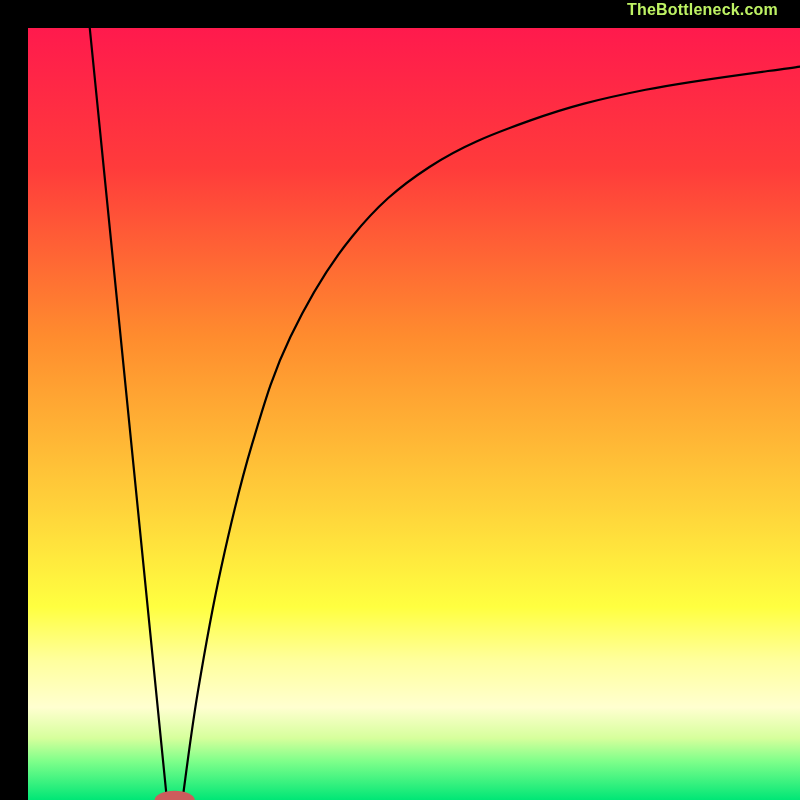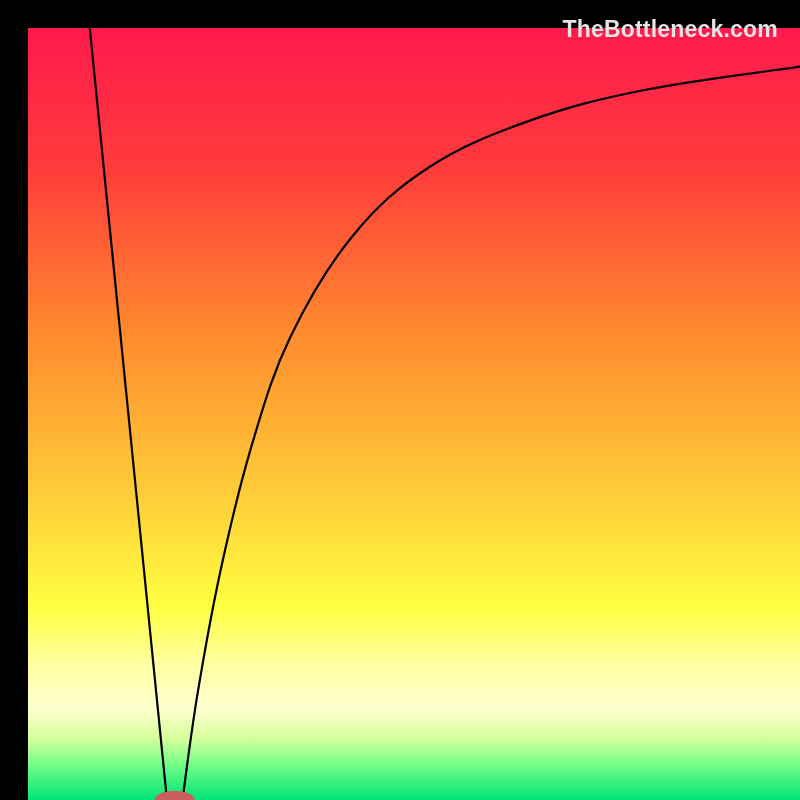--- a/index.html
+++ b/index.html
@@ -20,26 +20,26 @@
   }
   .plot-area {
     position: absolute;
     left: 14px;
     top: 14px;
     width: 772px;
     height: 772px;
   }
   .watermark {
     position: absolute;
-    top: 16px;
+    top: 1px;
     right: 22px;
     font-family: Arial, Helvetica, sans-serif;
-    font-size: 23px;
+    font-size: 16px;
     font-weight: 600;
-    color: #e5e5e5;
+    color: #bef264;
     letter-spacing: 0.2px;
   }
   svg.curve {
     position: absolute;
     left: 0;
     top: 0;
     width: 772px;
     height: 772px;
     overflow: visible;
   }

